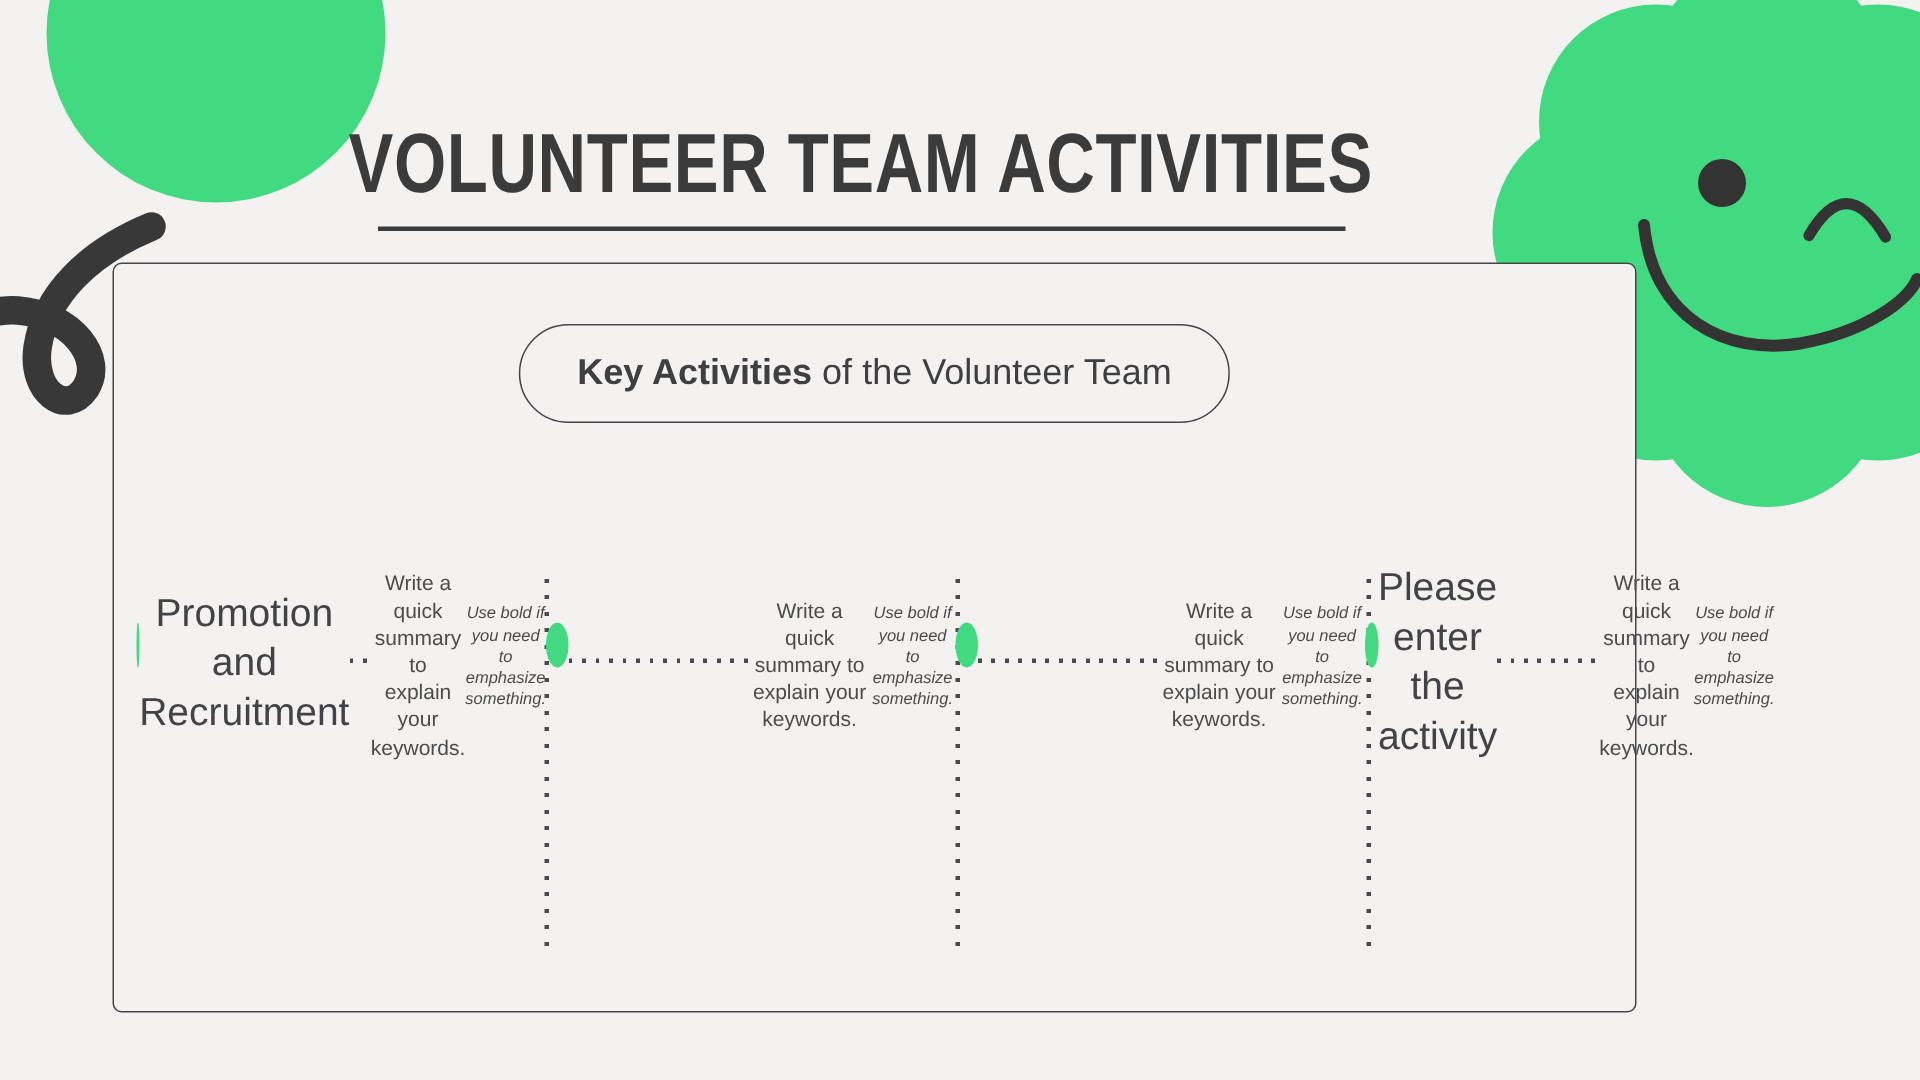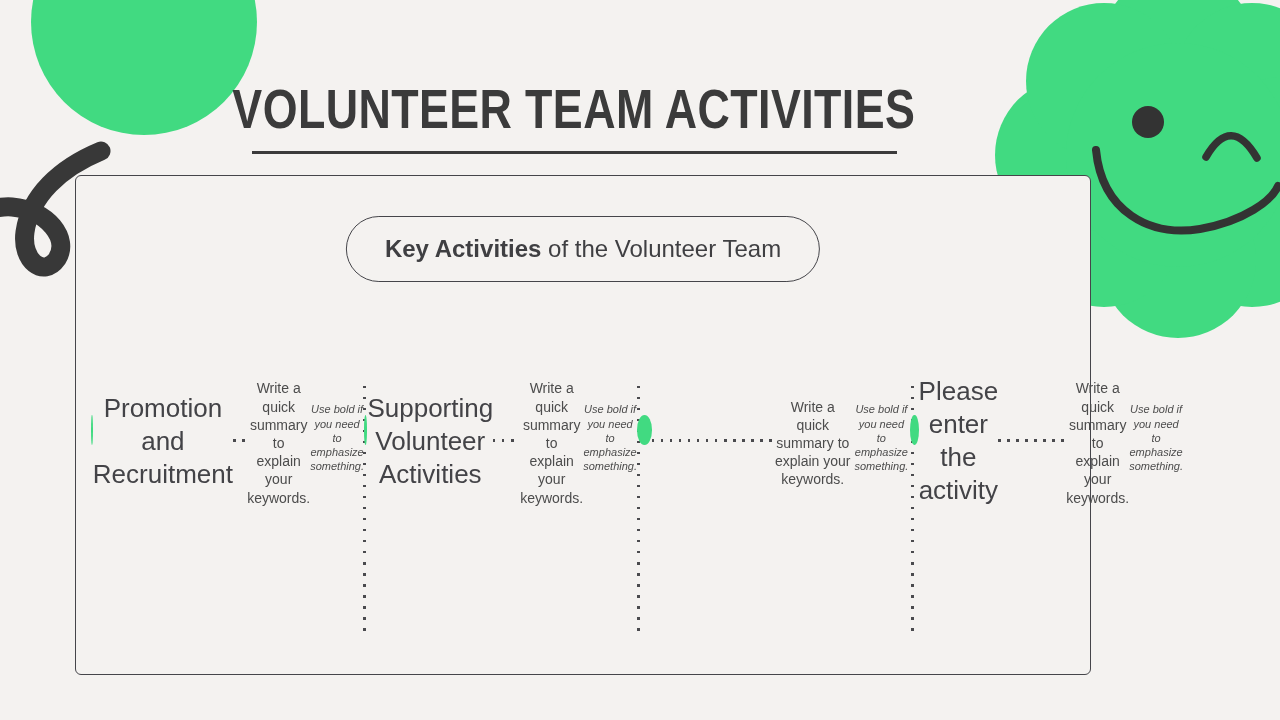--- a/index.html
+++ b/index.html
@@ -137,22 +137,20 @@
 Recruitment</div>
       <div class="dotline"></div>
       <div class="col-body">Write a quick summary to
 explain your keywords.</div>
       <div class="col-note">Use bold if you need to
 emphasize something.</div>
     </div>
 
     <div class="col">
       <div class="dot"></div>
-      <div class="col-title">Supporting
-Volunteer Activities</div>
       <div class="dotline"></div>
       <div class="col-body">Write a quick summary to
 explain your keywords.</div>
       <div class="col-note">Use bold if you need to
 emphasize something.</div>
     </div>
 
     <div class="col">
       <div class="dot"></div>
       <div class="dotline"></div>

